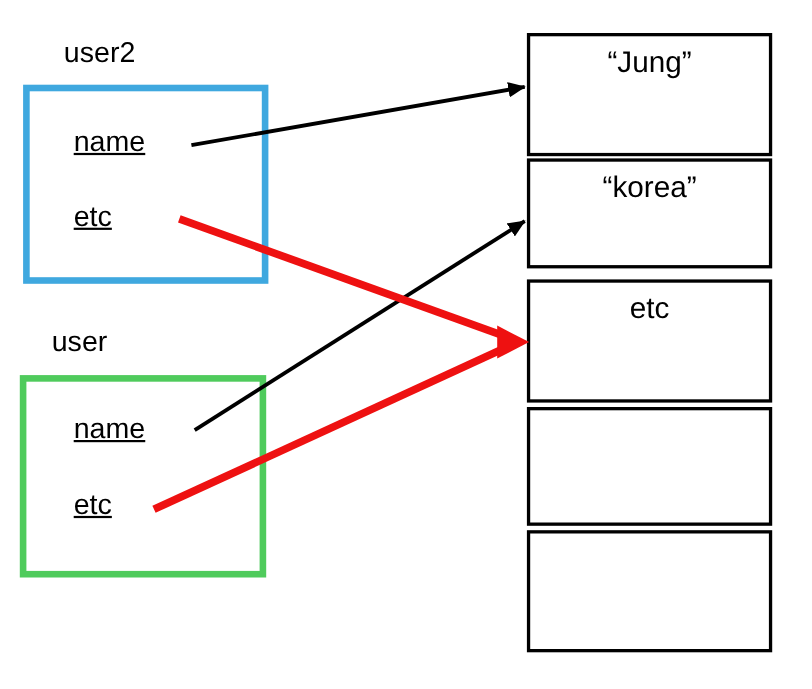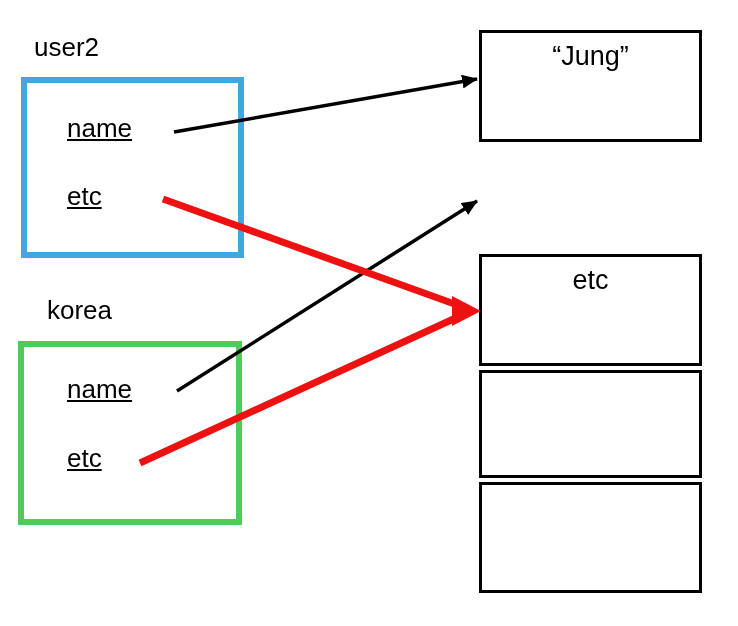--- a/index.html
+++ b/index.html
@@ -67,38 +67,41 @@
     width: 738px;
     height: 626px;
     pointer-events: none;
   }
 </style>
 </head>
 <body>
 
 <div class="canvas">
 
-  <div class="obj-label" style="left:34px; top:31px;">user2</div>
+  <div class="obj-label" style="left:58px; top:31px;">user2</div>
 
   <div class="obj-box" style="left: 21px; top: 77px; width: 223px; height: 181px; border-color: rgb(63, 168, 223);"></div>
 
   <div class="field-label" style="left:67px; top:112px;">name</div>
 
   <div class="field-label" style="left:67px; top:180px;">etc</div>
 
-  <div class="obj-label" style="left:47px; top:294px;">korea</div>
+  <div class="obj-label" style="left:47px; top:294px;">user</div>
 
   <div class="obj-box" style="left: 18px; top: 341px; width: 224px; height: 184px; border-color: rgb(79, 203, 92);"></div>
 
   <div class="field-label" style="left:67px; top:373px;">name</div>
 
   <div class="field-label" style="left:67px; top:442px;">etc</div>
 
   <div class="mem-cell cell-1">
     <span class="cell-value">“Jung”</span>
+  </div>
+  <div class="mem-cell cell-2">
+    <span class="cell-value">“korea”</span>
   </div>
   <div class="mem-cell cell-3">
     <span class="cell-value">etc</span>
   </div>
   <div class="mem-cell cell-4">
     <span class="cell-value"></span>
   </div>
   <div class="mem-cell cell-5">
     <span class="cell-value"></span>
   </div>

